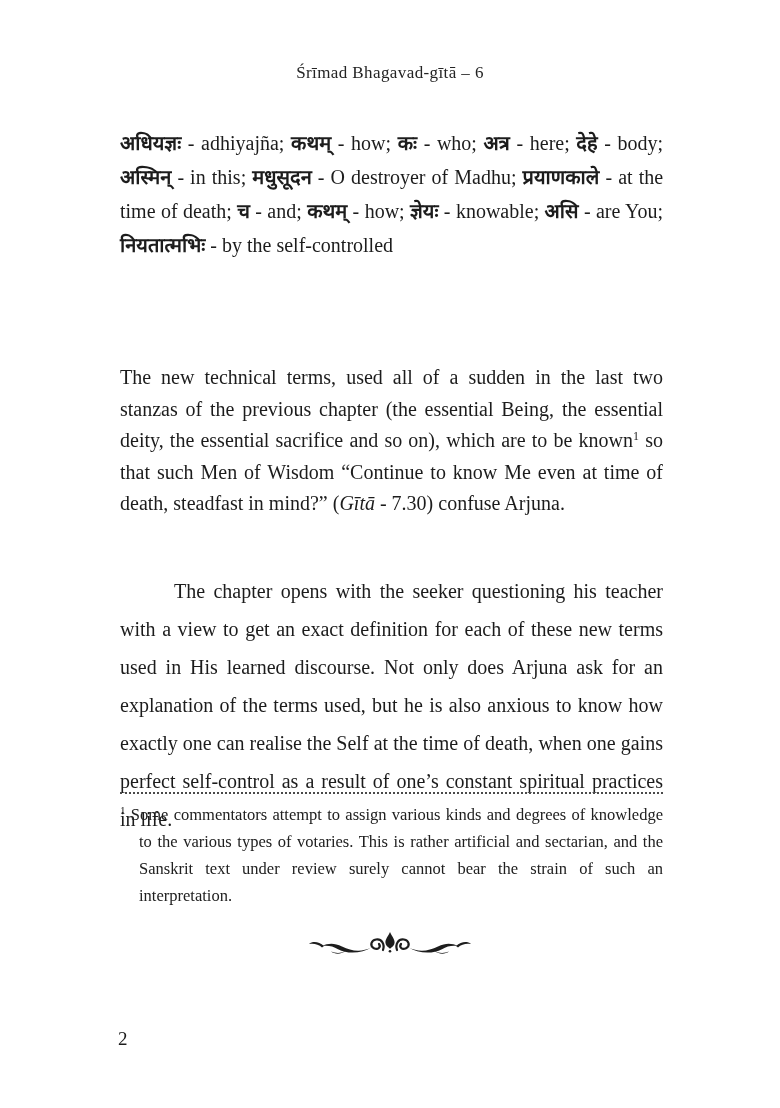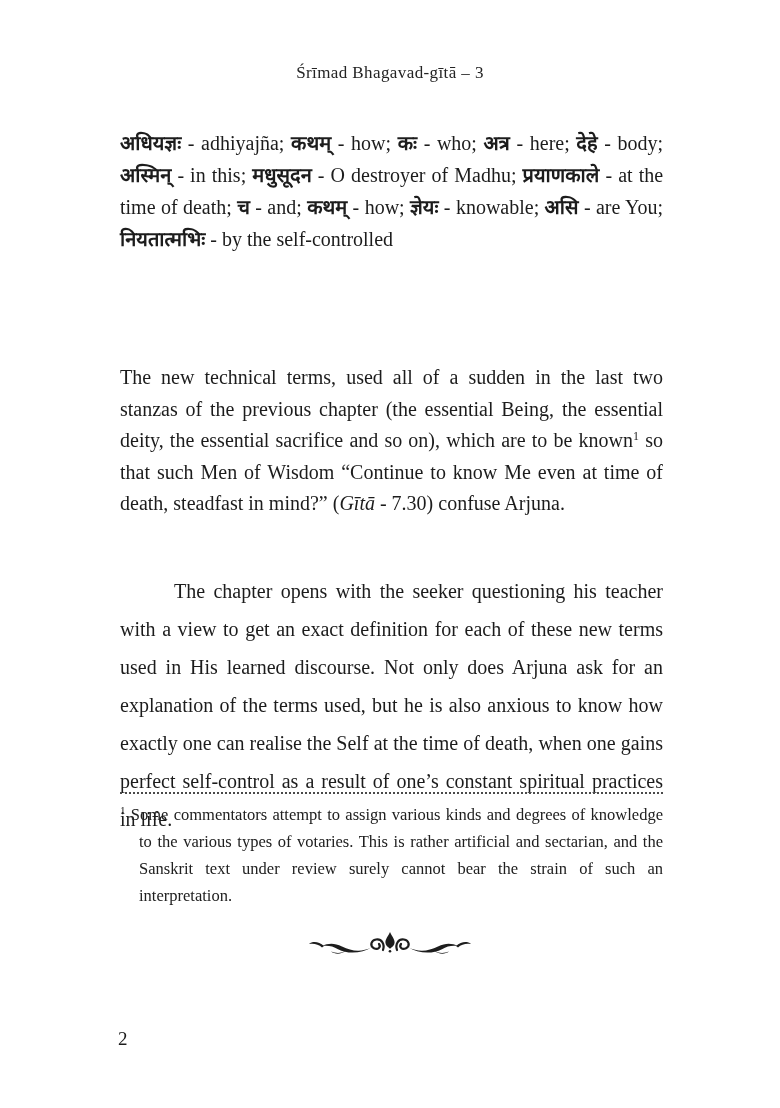--- a/index.html
+++ b/index.html
@@ -25,21 +25,21 @@
     position: absolute;
     left: 120px;
     width: 543px;
     text-align: justify;
     font-size: 20px;
     line-height: 32px;
     color: #1c1c1c;
   }
 
   .glossary { top: 127px; }
-  .glossary .dev { font-weight: 700; }
+  .glossary .dev { font-weight: 700; font-family: Liberation Mono, monospace; }
 
   .verse { top: 268px; }
   .verse .verse-num { font-style: normal; }
   .verse i { font-family: "Liberation Serif", serif; }
 
   .para-1 { top: 362px; line-height: 31.5px; }
   .para-2 { top: 572px; line-height: 38px; text-indent: 54px; }
 
   sup.note-ref {
     font-size: 12px;
@@ -73,21 +73,21 @@
   .page-number {
     position: absolute; top: 1028px; left: 118px;
     font-size: 19px;
   }
 </style>
 </head>
 <body>
 
 <div class="book-page">
 
-  <div class="running-header">Śrīmad Bhagavad-gītā – 3</div>
+  <div class="running-header">Śrīmad Bhagavad-gītā – 6</div>
 
   <p class="textblock glossary"><span class="dev">अधियज्ञः</span> <span>- adhiyajña;</span> <span class="dev">कथम्</span> <span>- how;</span> <span class="dev">कः</span> <span>- who;</span> <span class="dev">अत्र</span> <span>- here;</span> <span class="dev">देहे</span> <span>- body;</span> <span class="dev">अस्मिन्</span> <span>- in this;</span> <span class="dev">मधुसूदन</span> <span>- O destroyer of Madhu;</span> <span class="dev">प्रयाणकाले</span> <span>- at the time of death;</span> <span class="dev">च</span> <span>- and;</span> <span class="dev">कथम्</span> <span>- how;</span> <span class="dev">ज्ञेयः</span> <span>- knowable;</span> <span class="dev">असि</span> <span>- are You;</span> <span class="dev">नियतात्मभिः</span> <span>- by the self-controlled</span></p>
 
 
   <p class="textblock para-1"><span>The new technical terms, used all of a sudden in the last two stanzas of the previous chapter (the essential Being, the essential deity, the essential sacrifice and so on), which are to be known</span><sup class="note-ref">1</sup> <span>so that such Men of Wisdom “Continue to know Me even at time of death, steadfast in mind?” (</span><i>Gītā</i><span> - 7.30) confuse Arjuna.</span></p>
 
   <p class="textblock para-2">The chapter opens with the seeker questioning his teacher with a view to get an exact definition for each of these new terms used in His learned discourse. Not only does Arjuna ask for an explanation of the terms used, but he is also anxious to know how exactly one can realise the Self at the time of death, when one gains perfect self-control as a result of one’s constant spiritual practices in life.</p>
 
   <div class="footnote">
     <div class="fn-rule"></div>

